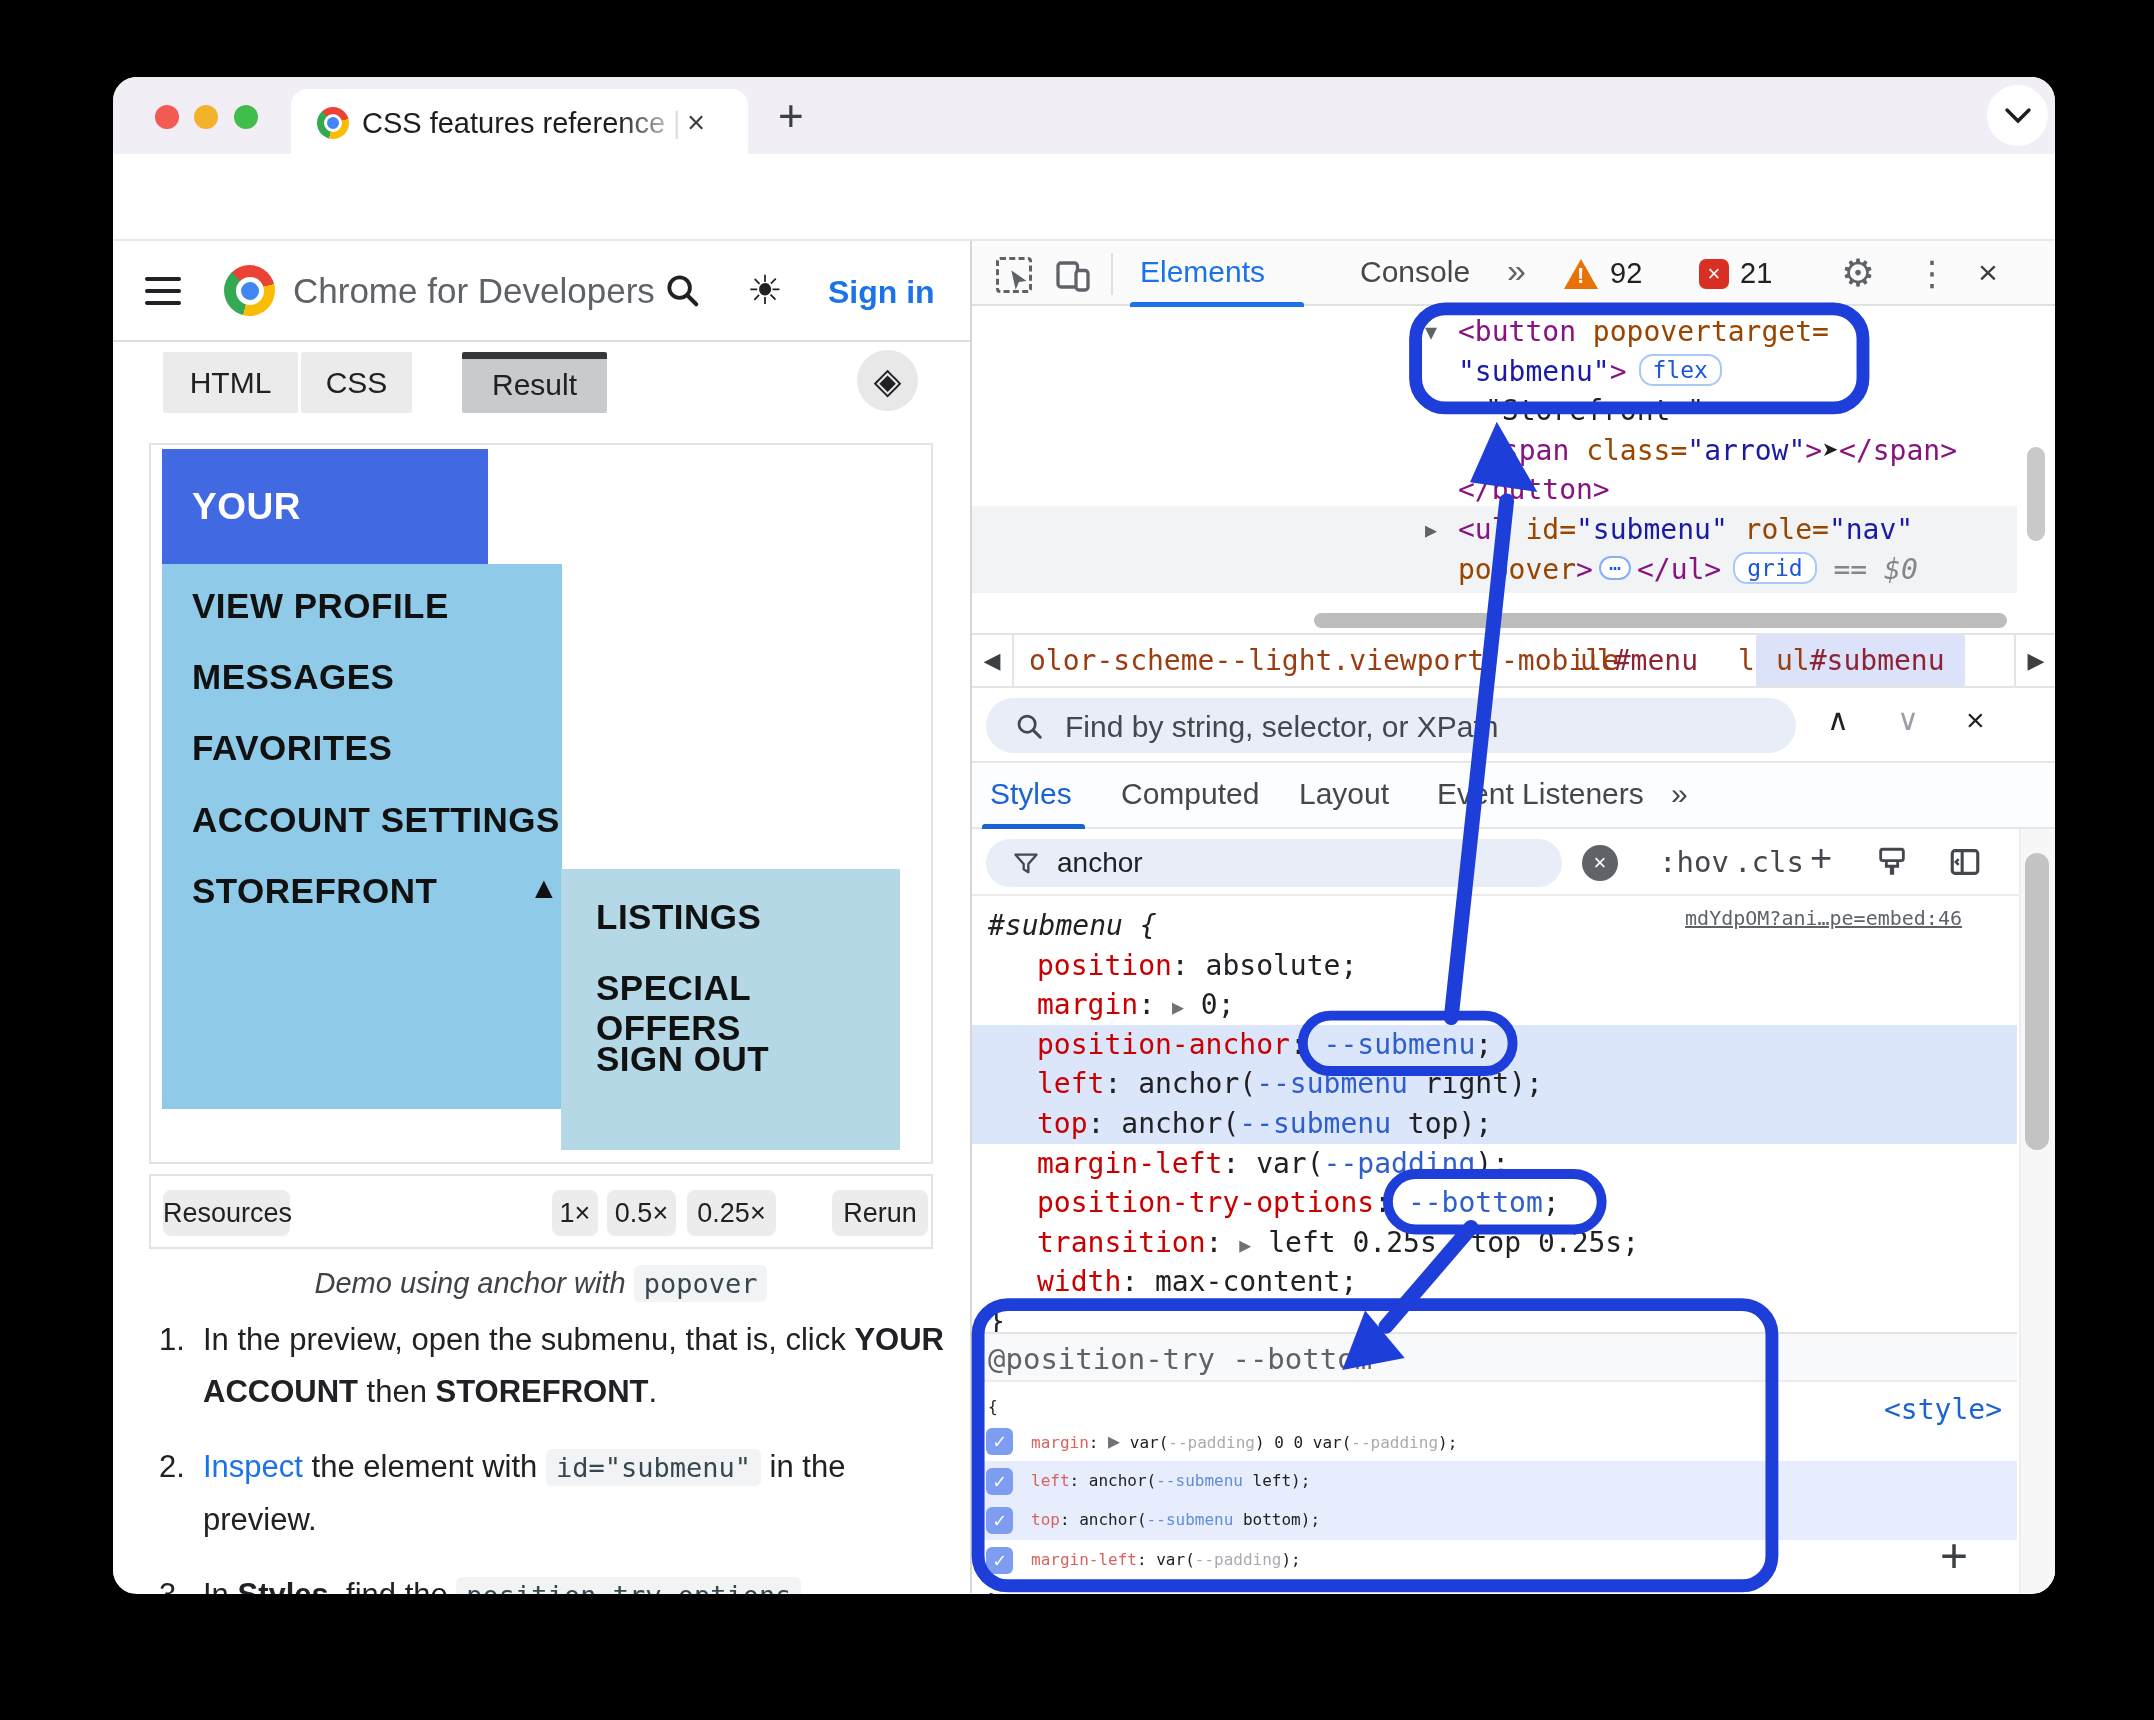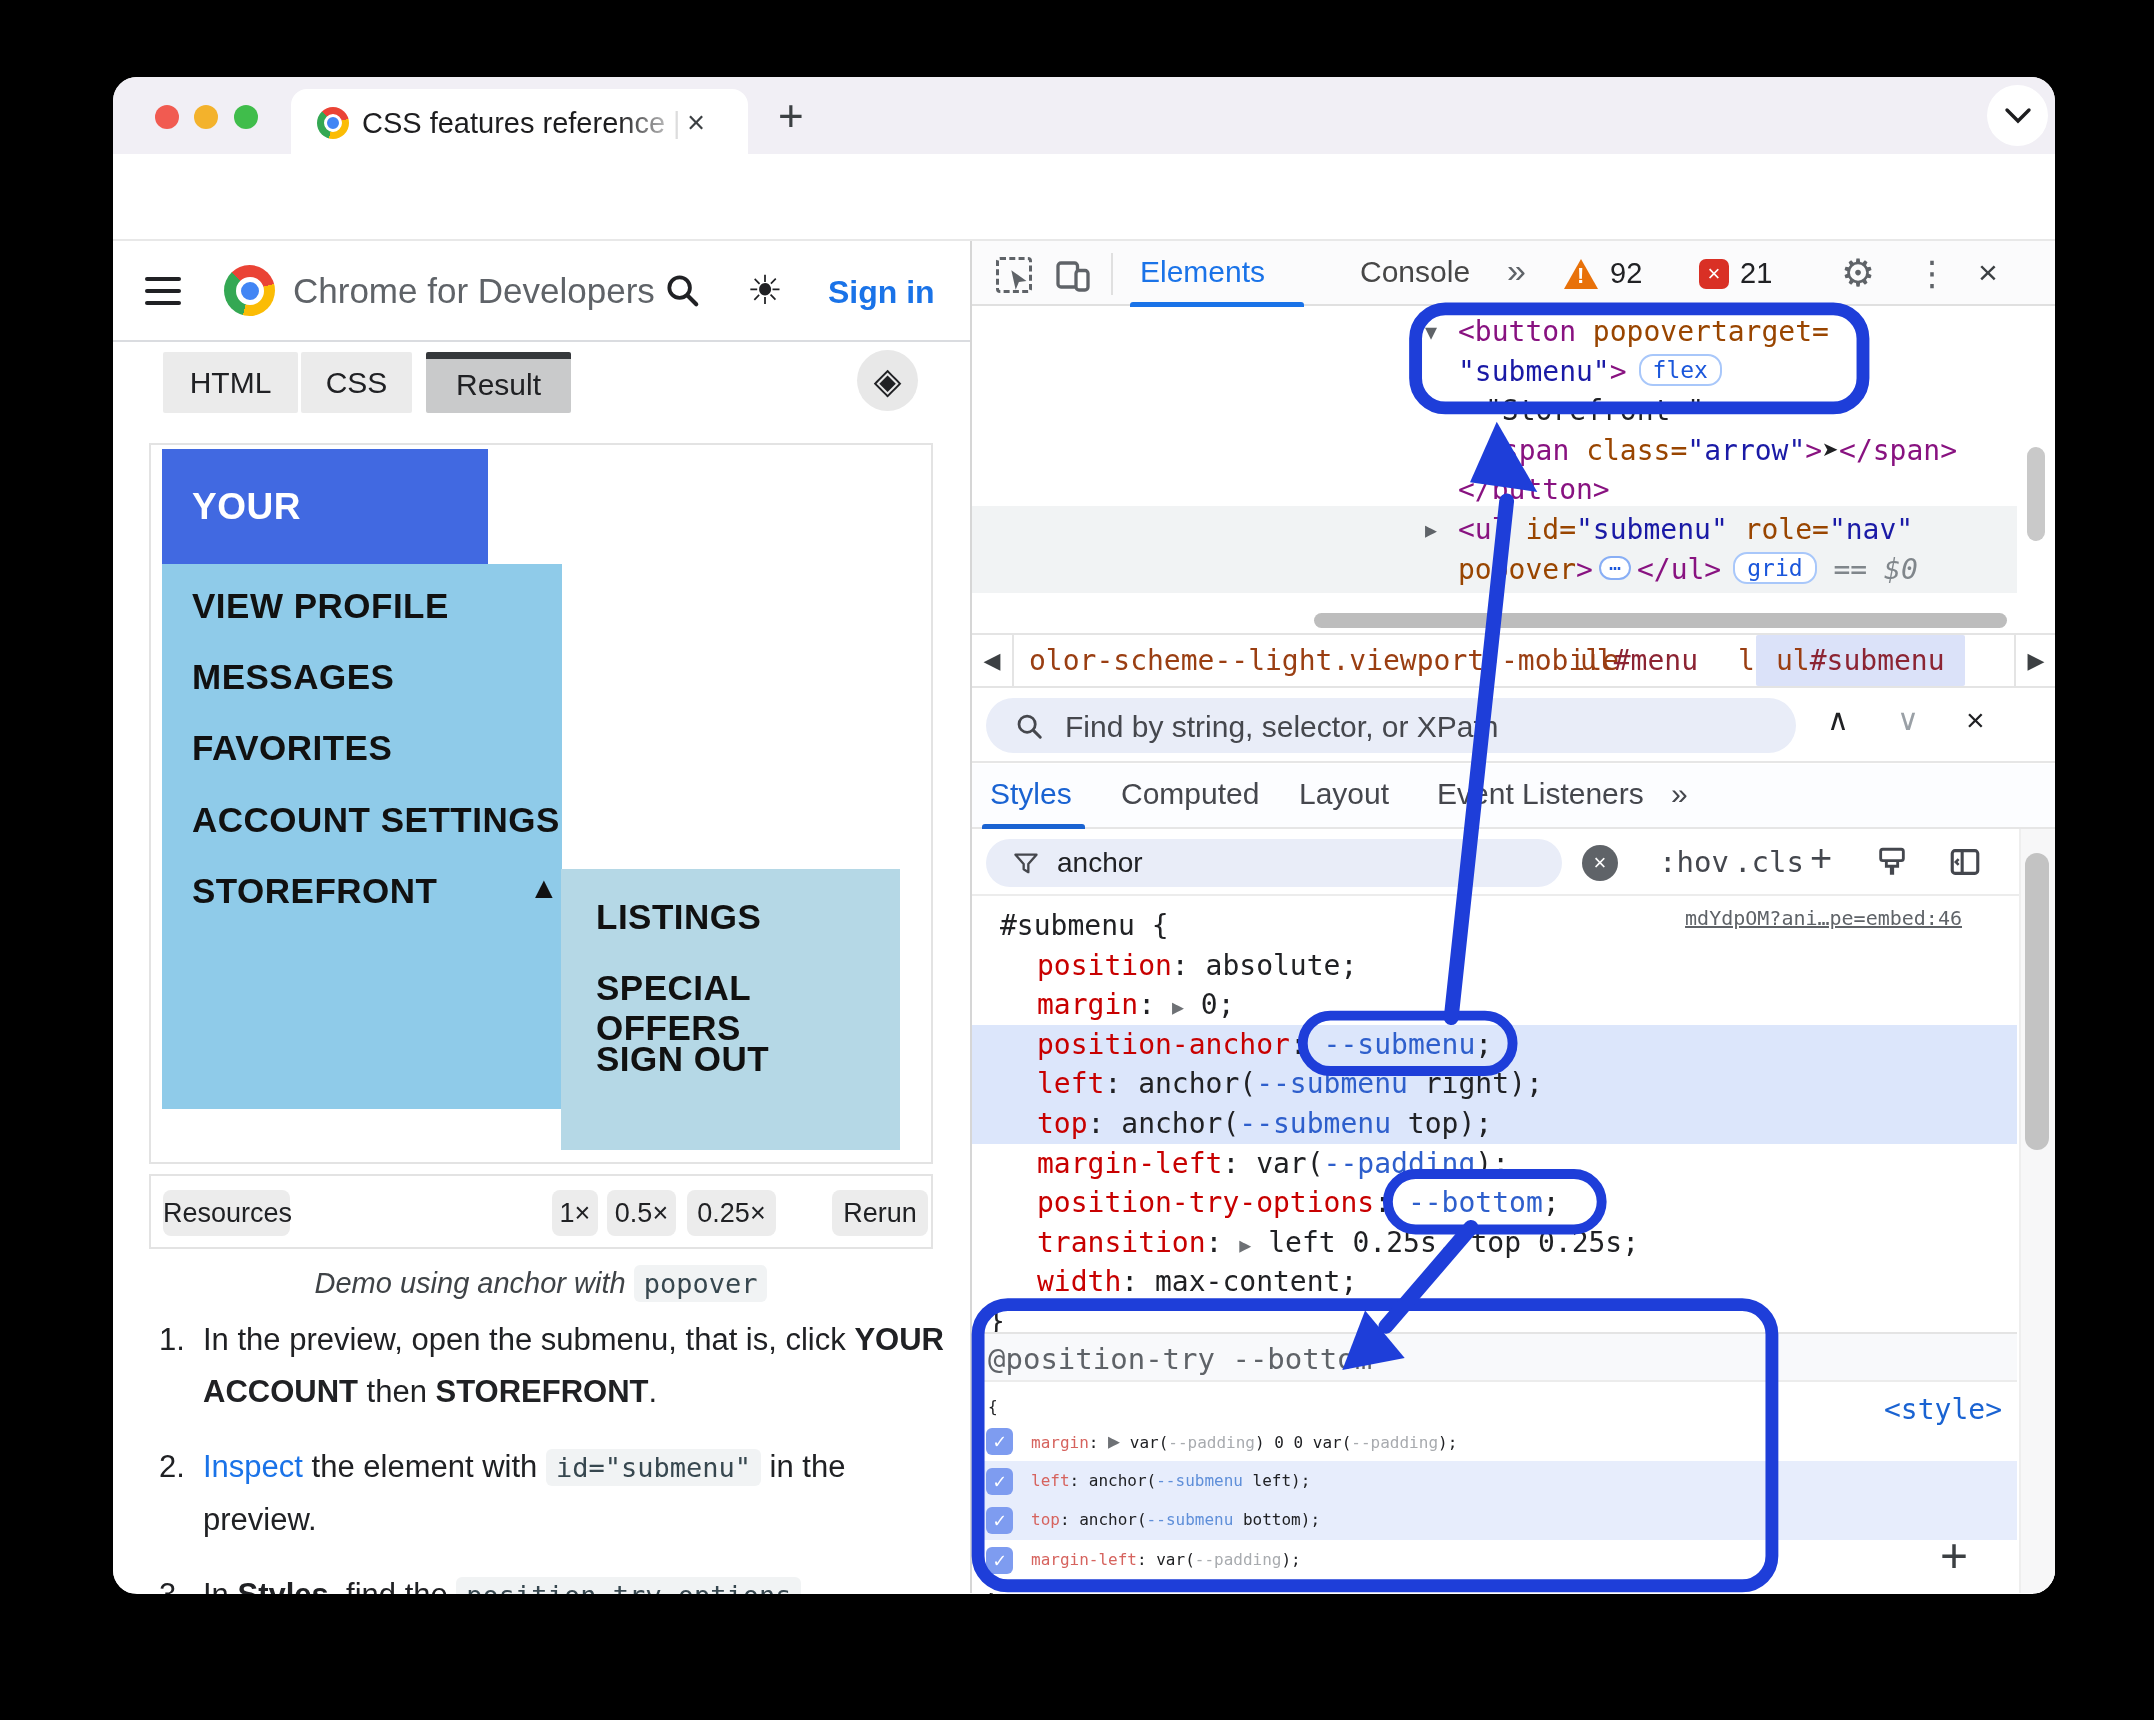--- a/index.html
+++ b/index.html
@@ -33,21 +33,21 @@
 
   
   #page { left:0; top:164px; width:857px; height:1352px; background:#fff; }
   #site-header { left:0; top:0; width:100%; height:101px; border-bottom:2px solid #dadce0; }
   .bar { left:0; width:36px; height:4px; background:#202124; border-radius:2px; }
   #burger { left:32px; top:36px; width:36px; height:30px; }
   #brand { left:180px; top:30px; font-size:35px; color:#5f6368; }
   #signin { left:715px; top:33px; font-size:32px; color:#1a73e8; font-weight:bold; }
   #sun { left:634px; top:26px; font-size:40px; color:#202124; }
   .ptab { top:111px; height:61px; background:#ebebeb; color:#202124; font-size:30px; text-align:center; line-height:61px; border-radius:2px; }
-  .ptab.active { background:#c9cacb; border-top:7px solid #35383b; line-height:51px; }
+  .ptab.active { background:#c9cacb; border-top:7px solid #35383b; line-height:51px;margin-left:36px; }
   #codepen { left:744px; top:109px; width:61px; height:61px; border-radius:50%; background:#e8e8e8; text-align:center; line-height:61px; font-size:36px; color:#202124; }
   #demobox { left:36px; top:202px; width:784px; height:721px; border:2px solid #e3e3e3; background:#fff; }
   #acct { left:49px; top:208px; width:326px; height:115px; line-height:115px; padding-left:30px; font-size:37px; font-weight:bold; color:#fff; letter-spacing:0.5px; }
   #dmenu { left:49px; top:323px; width:400px; height:545px; }
   .mitem { left:30px; font-size:35px; font-weight:bold; color:#111; letter-spacing:0.5px; }
   #dsub { left:448px; top:628px; width:339px; height:281px; }
   #resbar { left:36px; top:933px; width:784px; height:75px; border:2px solid #e3e3e3; background:#fff; }
   .rbtn { top:14px; height:46px; background:#ececec; border-radius:8px; font-size:27px; color:#202124; text-align:center; line-height:46px; }
   #caption { left:36px; top:1026px; width:784px; text-align:center; font-size:29px; font-style:italic; color:#3f4347; }
   .codechip { font-family:"DejaVu Sans Mono",monospace; font-style:normal; background:#f1f3f4; color:#37474f; padding:3px 10px; border-radius:6px; font-size:27px; }
@@ -353,21 +353,21 @@
           <rect x="10.5" y="15" width="3" height="6" fill="#44474e"></rect>
         </svg>
       <svg class="icon abs" style="left:976px;top:16px;" width="34" height="34" viewBox="0 0 24 24">
           <rect x="3" y="4" width="18" height="16" rx="2" stroke="#44474e" stroke-width="2.2" fill="none"></rect>
           <line x1="10" y1="4" x2="10" y2="20" stroke="#44474e" stroke-width="2.2"></line>
           <path d="M7.5 10 L5.5 12 L7.5 14" stroke="#44474e" stroke-width="1.8" fill="none"></path>
         </svg>
     </div>
 
     <div id="rules" class="abs">
-        <div class="cssline" style="top: 10px; padding-left: 28px;">#submenu {</div>
+        <div class="cssline" style="top: 10px; padding-left: 16px; font-style: italic;">#submenu {</div>
         <a id="rule-link" href="#">mdYdpOM?ani…pe=embed:46</a>
         <div class="cssline ind" style="top: 50px;"><span class="tk-prop">position</span><span class="tk-txt">: absolute;</span></div>
         <div class="cssline ind" style="top: 89px;"><span class="tk-prop">margin</span><span class="tk-txt">: </span><span class="tk-arr">▶</span><span class="tk-txt"> 0;</span></div>
         <div class="cssline ind hl" style="top: 129px;"><span class="tk-prop">position-anchor</span><span class="tk-txt">: </span><span class="tk-cust">--submenu</span><span class="tk-txt">;</span></div>
         <div class="cssline ind hl" style="top: 168px;"><span class="tk-prop">left</span><span class="tk-txt">: anchor(</span><span class="tk-cust">--submenu</span><span class="tk-txt"> right);</span></div>
         <div class="cssline ind hl" style="top: 208px;"><span class="tk-prop">top</span><span class="tk-txt">: anchor(</span><span class="tk-cust">--submenu</span><span class="tk-txt"> top);</span></div>
         <div class="cssline ind" style="top: 248px;"><span class="tk-prop">margin-left</span><span class="tk-txt">: var(</span><span class="tk-cust">--padding</span><span class="tk-txt">);</span></div>
         <div class="cssline ind" style="top: 287px;"><span class="tk-prop">position-try-options</span><span class="tk-txt">: </span><span class="tk-cust">--bottom</span><span class="tk-txt">;</span></div>
         <div class="cssline ind" style="top: 327px;"><span class="tk-prop">transition</span><span class="tk-txt">: </span><span class="tk-arr">▶</span><span class="tk-txt"> left 0.25s, top 0.25s;</span></div>
         <div class="cssline ind" style="top: 366px;"><span class="tk-prop">width</span><span class="tk-txt">: max-content;</span></div>

